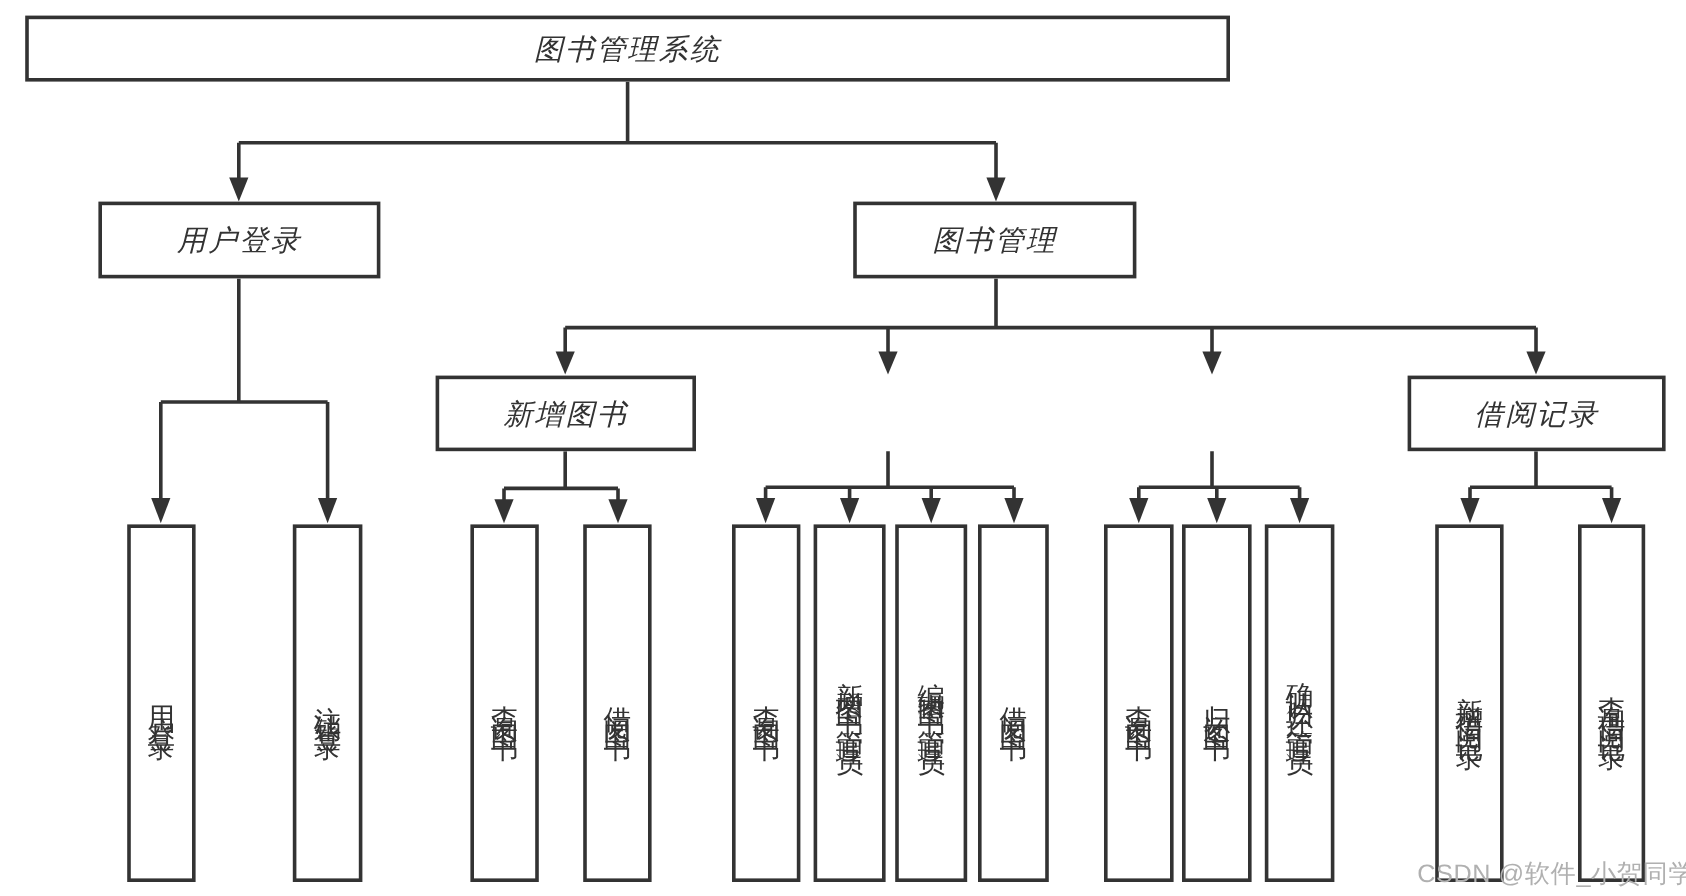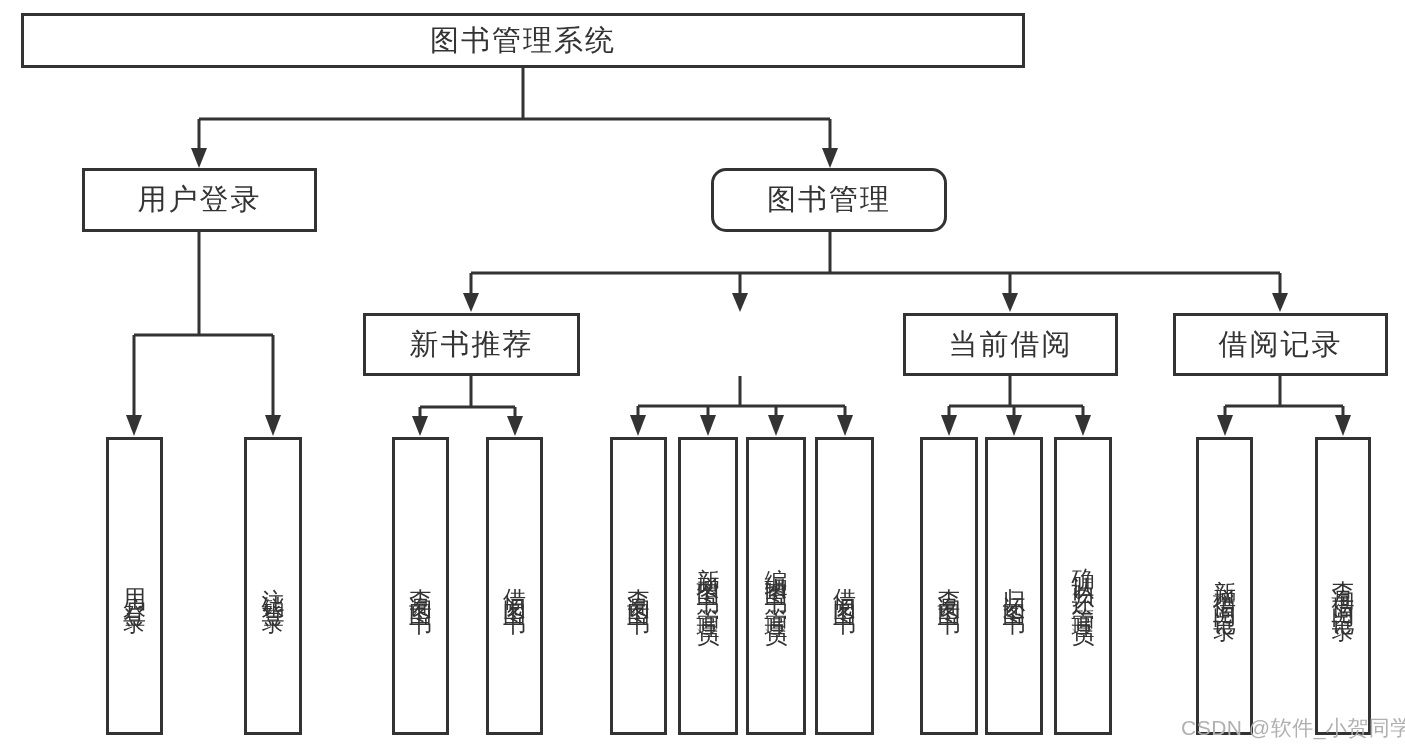--- a/index.html
+++ b/index.html
@@ -24,23 +24,24 @@
   .node,.vnode{
     position:absolute;
     box-sizing:border-box;
     border:3px solid var(--line);
     background:#ffffff;
     color:var(--text);
     display:flex;align-items:center;justify-content:center;
     text-align:center;
   }
   .node{
-    font-size:29px;
+    font-size:24px;
     letter-spacing:2px;
     white-space:nowrap;
+    font-style:italic;
   }
   .vnode{
     font-size:23px;
     writing-mode:vertical-rl;
     letter-spacing:8px;
     line-height:1;
   }
   .watermark{
     position:absolute;
     left:1181px;top:714px;
@@ -102,24 +103,23 @@
     <g>
       <path d="M1280 376 V406 M1225 406 H1343 M1225 406 V417 M1343 406 V417"></path>
       <polygon points="1217,415 1233,415 1225,436"></polygon>
       <polygon points="1335,415 1351,415 1343,436"></polygon>
     </g>
   </svg>
 
   <div class="node" style="left:21px;top:13px;width:1004px;height:55px;">图书管理系统</div>
 
   <div class="node" style="left:82px;top:168px;width:235px;height:64px;">用户登录</div>
-  <div class="node" style="left:711px;top:168px;width:236px;height:64px;border-radius:15px;">图书管理</div>
+  <div class="node" style="left:711px;top:168px;width:236px;height:64px;">图书管理</div>
 
-  <div class="node" style="left:363px;top:313px;width:217px;height:63px;">新书推荐</div>
-  <div class="node" style="left:903px;top:313px;width:215px;height:63px;">当前借阅</div>
+  <div class="node" style="left:363px;top:313px;width:217px;height:63px;">新增图书</div>
   <div class="node" style="left:1173px;top:313px;width:215px;height:63px;">借阅记录</div>
 
   <div class="vnode" style="left:106px;top:437px;width:57px;height:298px;">用户登录</div>
   <div class="vnode" style="left:244px;top:437px;width:58px;height:298px;">注销登录</div>
 
   <div class="vnode" style="left:392px;top:437px;width:57px;height:298px;">查询图书</div>
   <div class="vnode" style="left:486px;top:437px;width:57px;height:298px;">借阅图书</div>
 
   <div class="vnode" style="left:610px;top:437px;width:57px;height:298px;">查询图书</div>
   <div class="vnode" style="left:678px;top:437px;width:60px;height:298px;">新增图书（管理员）</div>

